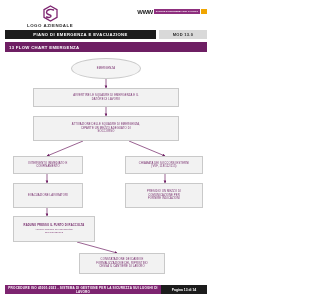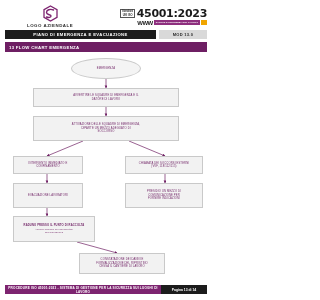--- a/index.html
+++ b/index.html
@@ -212,27 +212,20 @@
       <div class="brand-mark">
         <svg viewBox="0 0 34 34" width="17" height="17" aria-hidden="true">
           <path d="M17 2 L30 9.5 L30 24.5 L17 32 L4 24.5 L4 9.5 Z" fill="none" stroke="#7d2470" stroke-width="2.6"></path>
           <path d="M23 10 C16 7, 9 10, 9 15 C9 20, 18 19, 18 22 C18 25, 13 26, 9 24" fill="none" stroke="#7d2470" stroke-width="2.8" stroke-linecap="round"></path>
         </svg>
       </div>
       <div class="brand-name">LOGO AZIENDALE</div>
     </div>
 
     <div class="iso-badge">
-      <div class="iso-top">
-        <div class="iso-uni">
-          <span>Standard</span>
-          <span>UNI ISO</span>
-        </div>
-        <div class="iso-num">45001:2023</div>
-      </div>
       <div class="iso-bottom">
         <div class="iso-www">WWW</div>
         <div class="iso-strip">SALUTE E SICUREZZA SUL LAVORO</div>
         <div class="iso-chip"></div>
       </div>
     </div>
   </div>
 
   <div class="title-row">
     <div class="doc-title">PIANO DI EMERGENZA E EVACUAZIONE</div>

